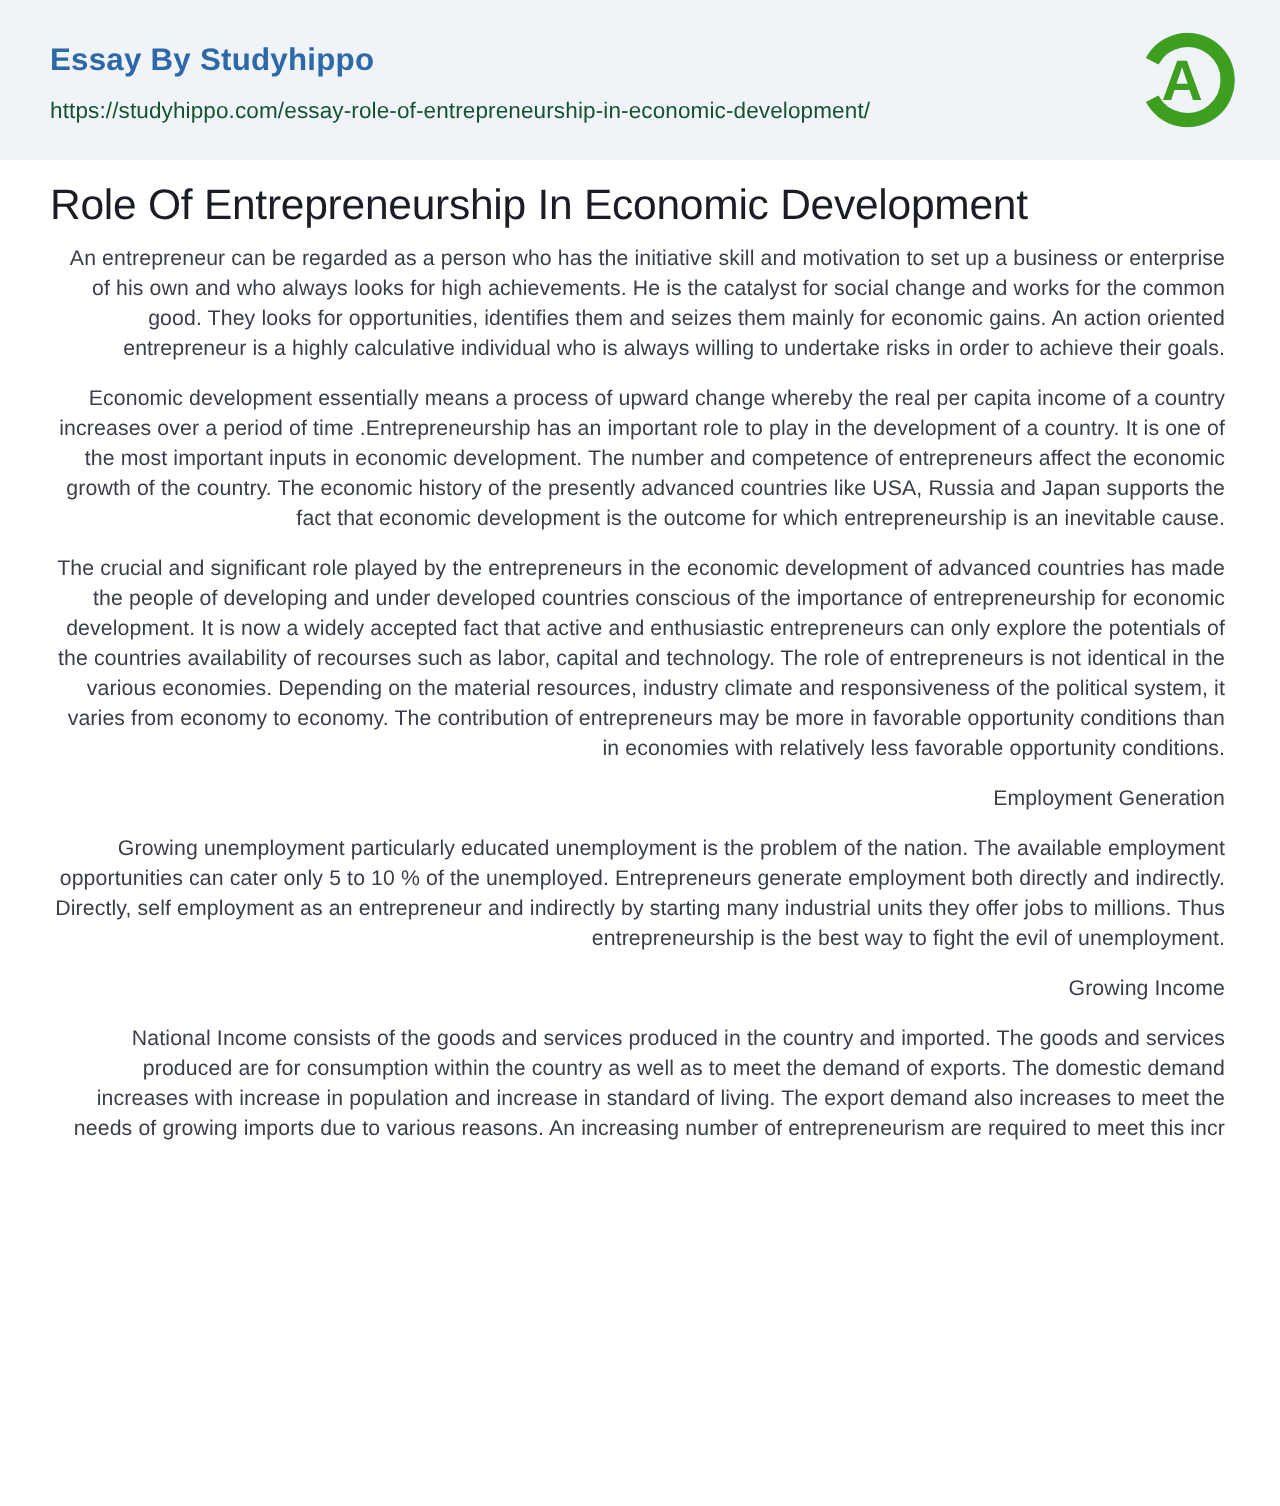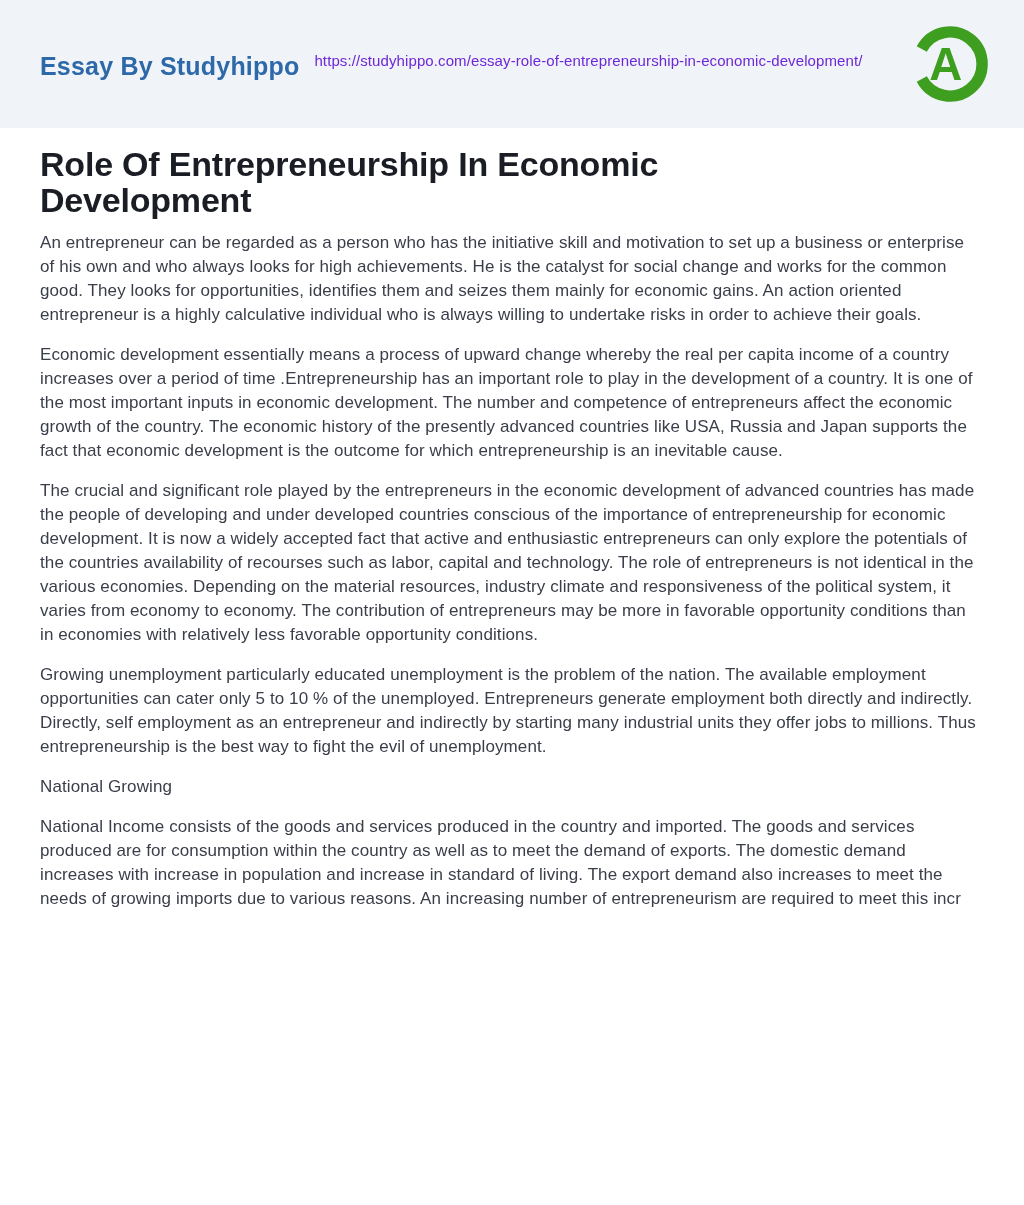--- a/index.html
+++ b/index.html
@@ -12,59 +12,60 @@
 
   
   .page-header {
     height: 128px;
     background: #f0f3f8;
     display: flex;
     align-items: center;
     justify-content: space-between;
     padding: 0 36px 0 40px;
   }
-  .header-text { display: flex; gap: 15px; padding-top: 4px; }
+  .header-text { display: flex; flex-direction: column; gap: 15px; padding-top: 4px; }
   .site-title {
     color: #2d68a8;
     font-size: 25px;
     font-weight: bold;
     letter-spacing: 0.2px;
   }
   .page-url {
-    color: #6d28d9;
-    font-size: 15px;
+    color: #14532d;
+    font-size: 18px;
     text-decoration: none;
     letter-spacing: 0.1px;
   }
   .logo { width: 76px; height: 76px; flex: 0 0 auto; }
   .logo text {
     font-family: "Liberation Sans", sans-serif;
     font-weight: bold;
   }
 
   
   .article {
     padding: 18px 44px 40px 40px;
   }
   .article-title {
     color: #1a1d24;
     font-size: 34px;
     line-height: 36px;
-    font-weight: bold;
+    font-weight: normal;
     letter-spacing: -0.2px;
     max-width: 800px;
     margin: 0 0 13px 0;
   }
   .article p {
     color: #3a3e49;
     font-size: 17px;
     line-height: 24px;
     letter-spacing: 0.1px;
     margin: 0 0 16px 0;
     max-width: 944px;
+    text-align: right;
   }
 </style>
 </head>
 <body>
 
 <header class="page-header">
   <div class="header-text">
     <div class="site-title">Essay By Studyhippo</div>
     <a class="page-url">https://studyhippo.com/essay-role-of-entrepreneurship-in-economic-development/</a>
   </div>
@@ -75,16 +76,17 @@
     <text x="31" y="50" text-anchor="middle" font-size="42" fill="#3e9e1f">A</text>
   </svg>
 </header>
 
 <main class="article">
   <h1 class="article-title">Role Of Entrepreneurship In Economic Development</h1>
 
   <p>An entrepreneur can be regarded as a person who has the initiative skill and motivation to set up a business or enterprise of his own and who always looks for high achievements. He is the catalyst for social change and works for the common good. They looks for opportunities, identifies them and seizes them mainly for economic gains. An action oriented entrepreneur is a highly calculative individual who is always willing to undertake risks in order to achieve their goals.</p>
   <p>Economic development essentially means a process of upward change whereby the real per capita income of a country increases over a period of time .Entrepreneurship has an important role to play in the development of a country. It is one of the most important inputs in economic development. The number and competence of entrepreneurs affect the economic growth of the country. The economic history of the presently advanced countries like USA, Russia and Japan supports the fact that economic development is the outcome for which entrepreneurship is an inevitable cause.</p>
   <p>The crucial and significant role played by the entrepreneurs in the economic development of advanced countries has made the people of developing and under developed countries conscious of the importance of entrepreneurship for economic development. It is now a widely accepted fact that active and enthusiastic entrepreneurs can only explore the potentials of the countries availability of recourses such as labor, capital and technology. The role of entrepreneurs is not identical in the various economies. Depending on the material resources, industry climate and responsiveness of the political system, it varies from economy to economy. The contribution of entrepreneurs may be more in favorable opportunity conditions than in economies with relatively less favorable opportunity conditions.</p>
+  <p>Employment Generation</p>
   <p>Growing unemployment particularly educated unemployment is the problem of the nation. The available employment opportunities can cater only 5 to 10 % of the unemployed. Entrepreneurs generate employment both directly and indirectly. Directly, self employment as an entrepreneur and indirectly by starting many industrial units they offer jobs to millions. Thus entrepreneurship is the best way to fight the evil of unemployment.</p>
-  <p>National Growing</p>
+  <p>Growing Income</p>
   <p>National Income consists of the goods and services produced in the country and imported. The goods and services produced are for consumption within the country as well as to meet the demand of exports. The domestic demand increases with increase in population and increase in standard of living. The export demand also increases to meet the needs of growing imports due to various reasons. An increasing number of entrepreneurism are required to meet this incr</p>
 </main>
 
 </body></html>

